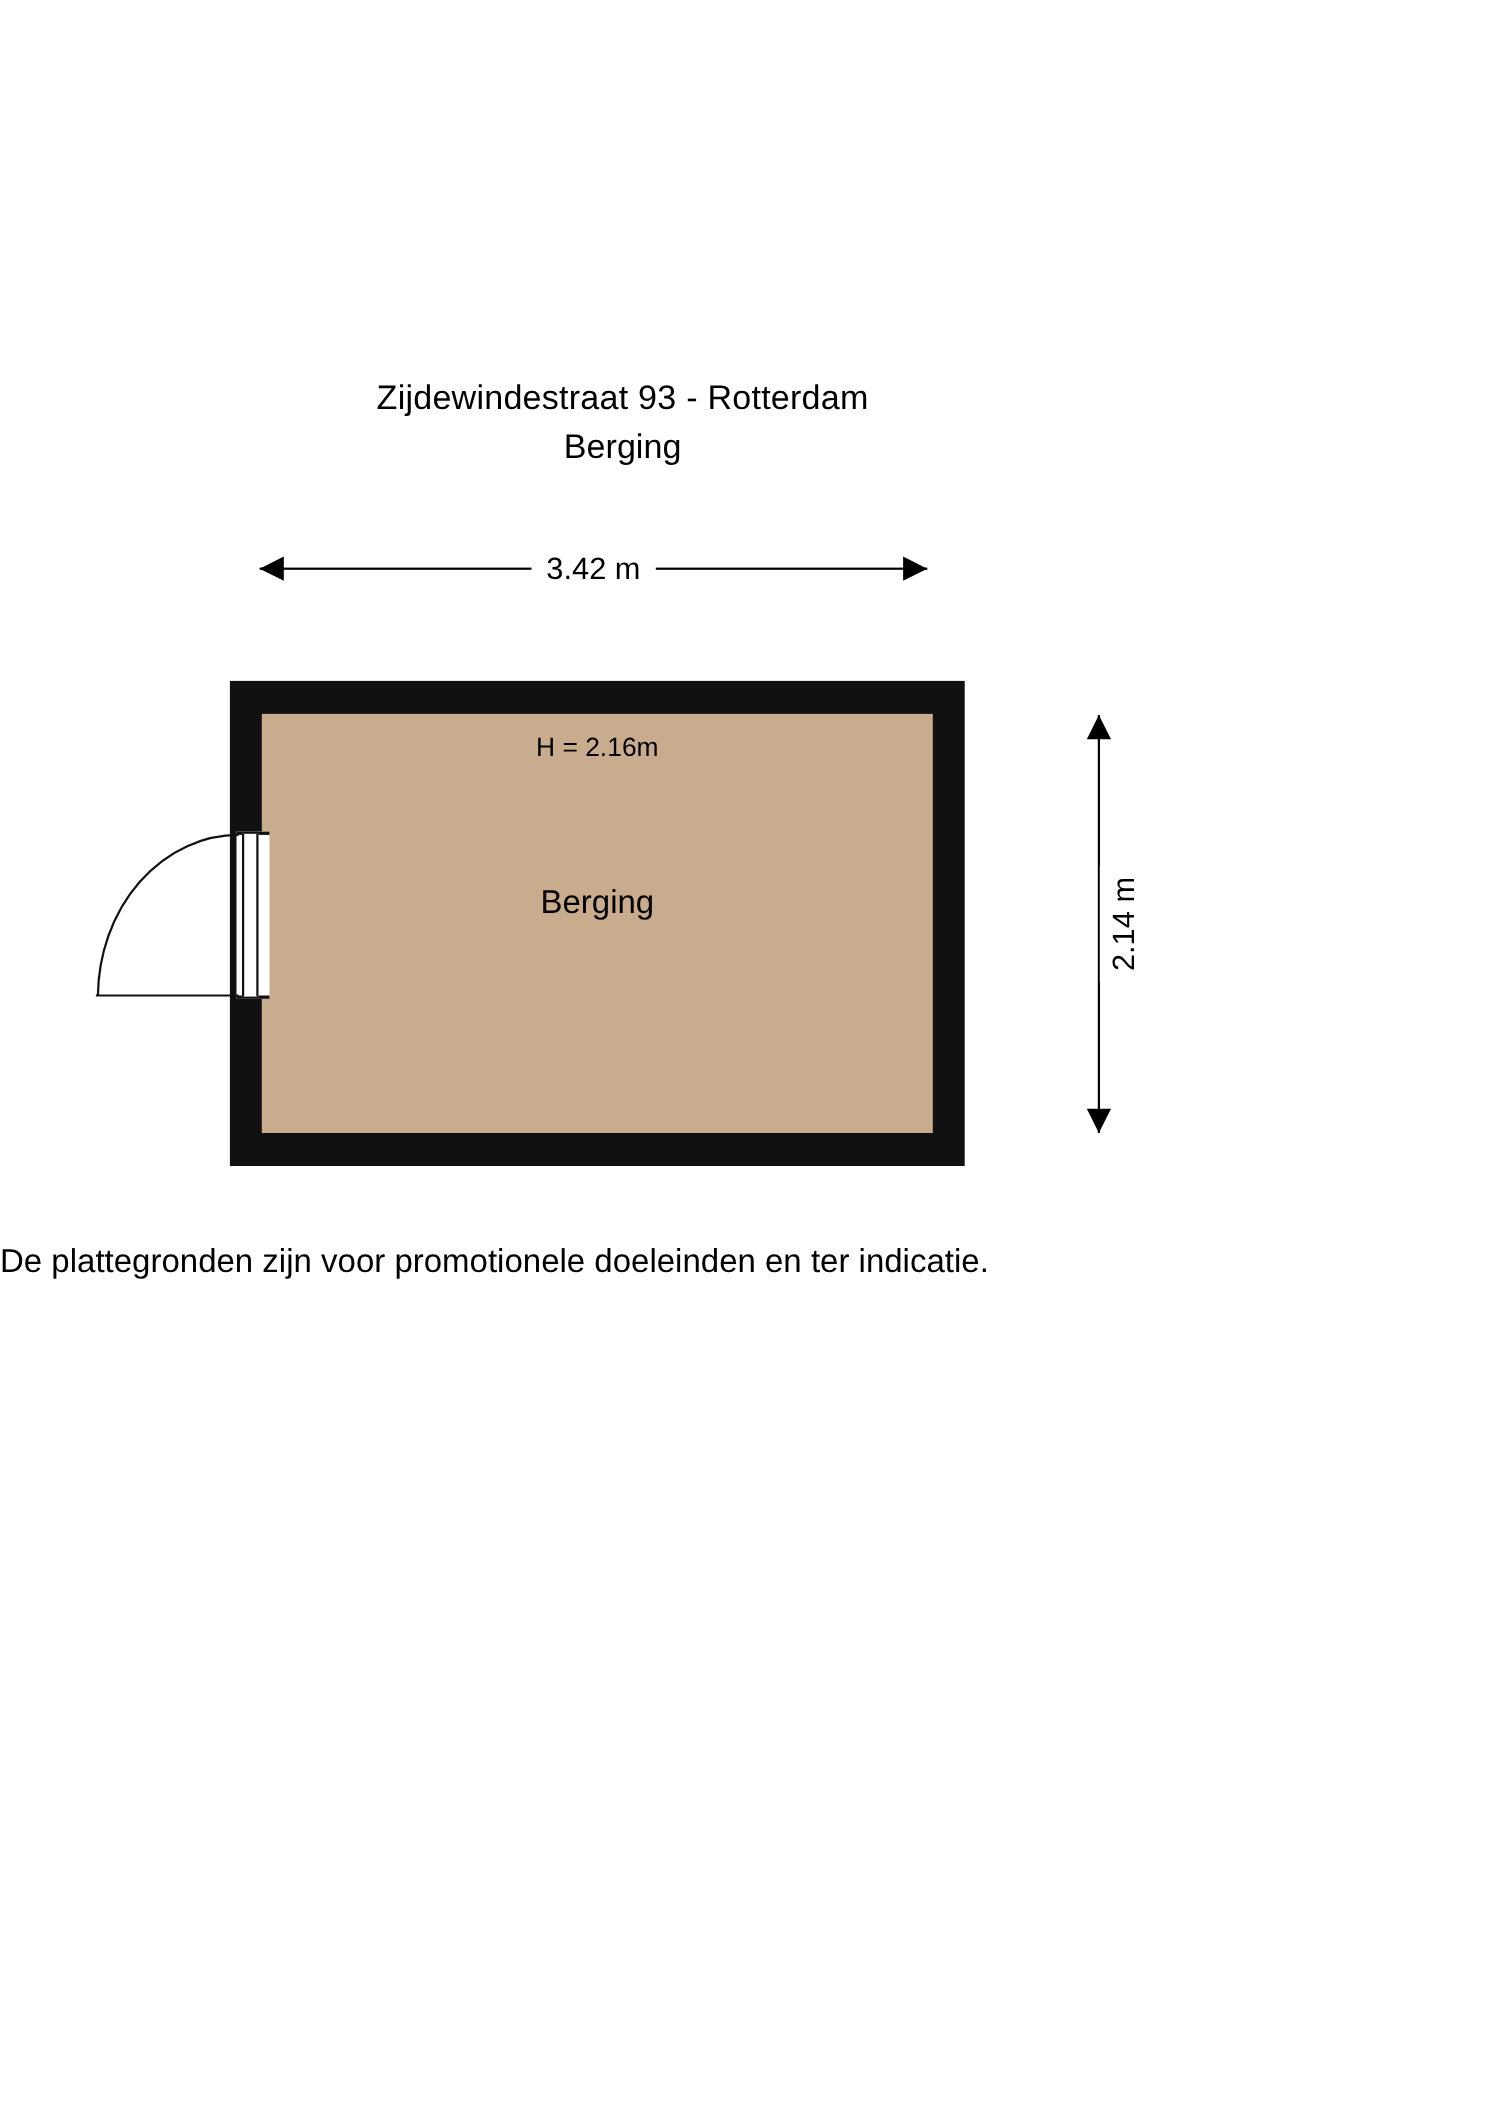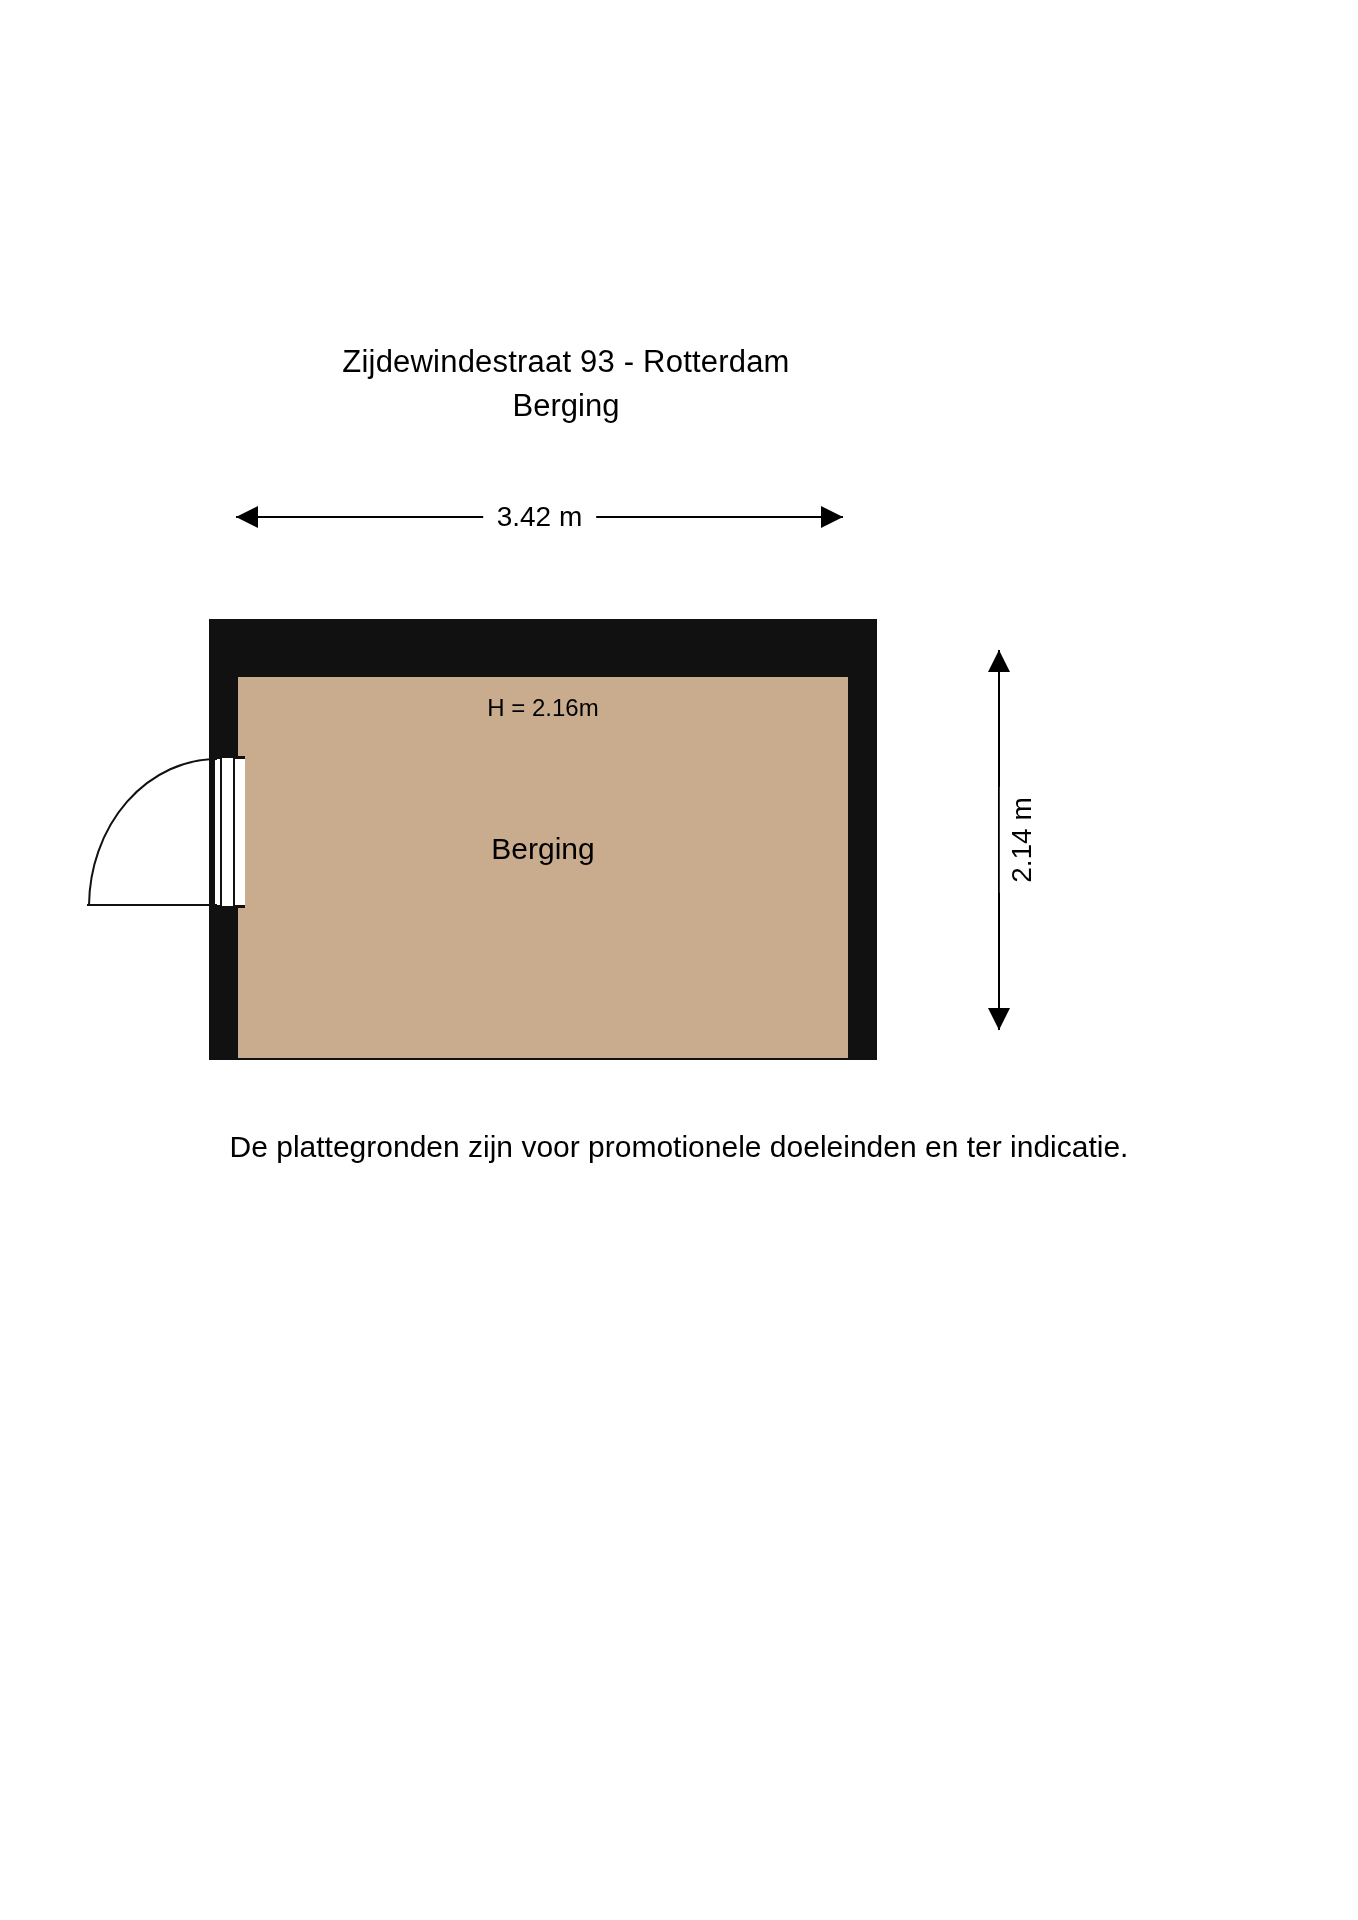--- a/index.html
+++ b/index.html
@@ -140,21 +140,20 @@
     background: #111111;
     box-sizing: border-box;
   }
   #room-floor {
     position: absolute;
     left: 29px;
     top: 30px;
     width: 610px;
     height: 381px;
     background: #c9ab8e;
-    margin-top: 28px;
   }
   #room-label {
     position: absolute;
     left: 0;
     top: 155px;
     width: 610px;
     text-align: center;
     font-size: 30px;
   }
   #height-label-top {
@@ -204,21 +203,20 @@
     width: 130px;
     height: 150px;
   }
 
   
   #disclaimer {
     position: absolute;
     left: 0;
     top: 1125px;
     width: 1358px;
-    text-align: center;
     font-size: 30px;
     line-height: 44px;
   }
 </style>
 </head>
 <body>
 
 <div id="title-block">
   <div id="title-line-1">Zijdewindestraat 93 - Rotterdam</div>
   <div id="title-line-2">Berging</div>

